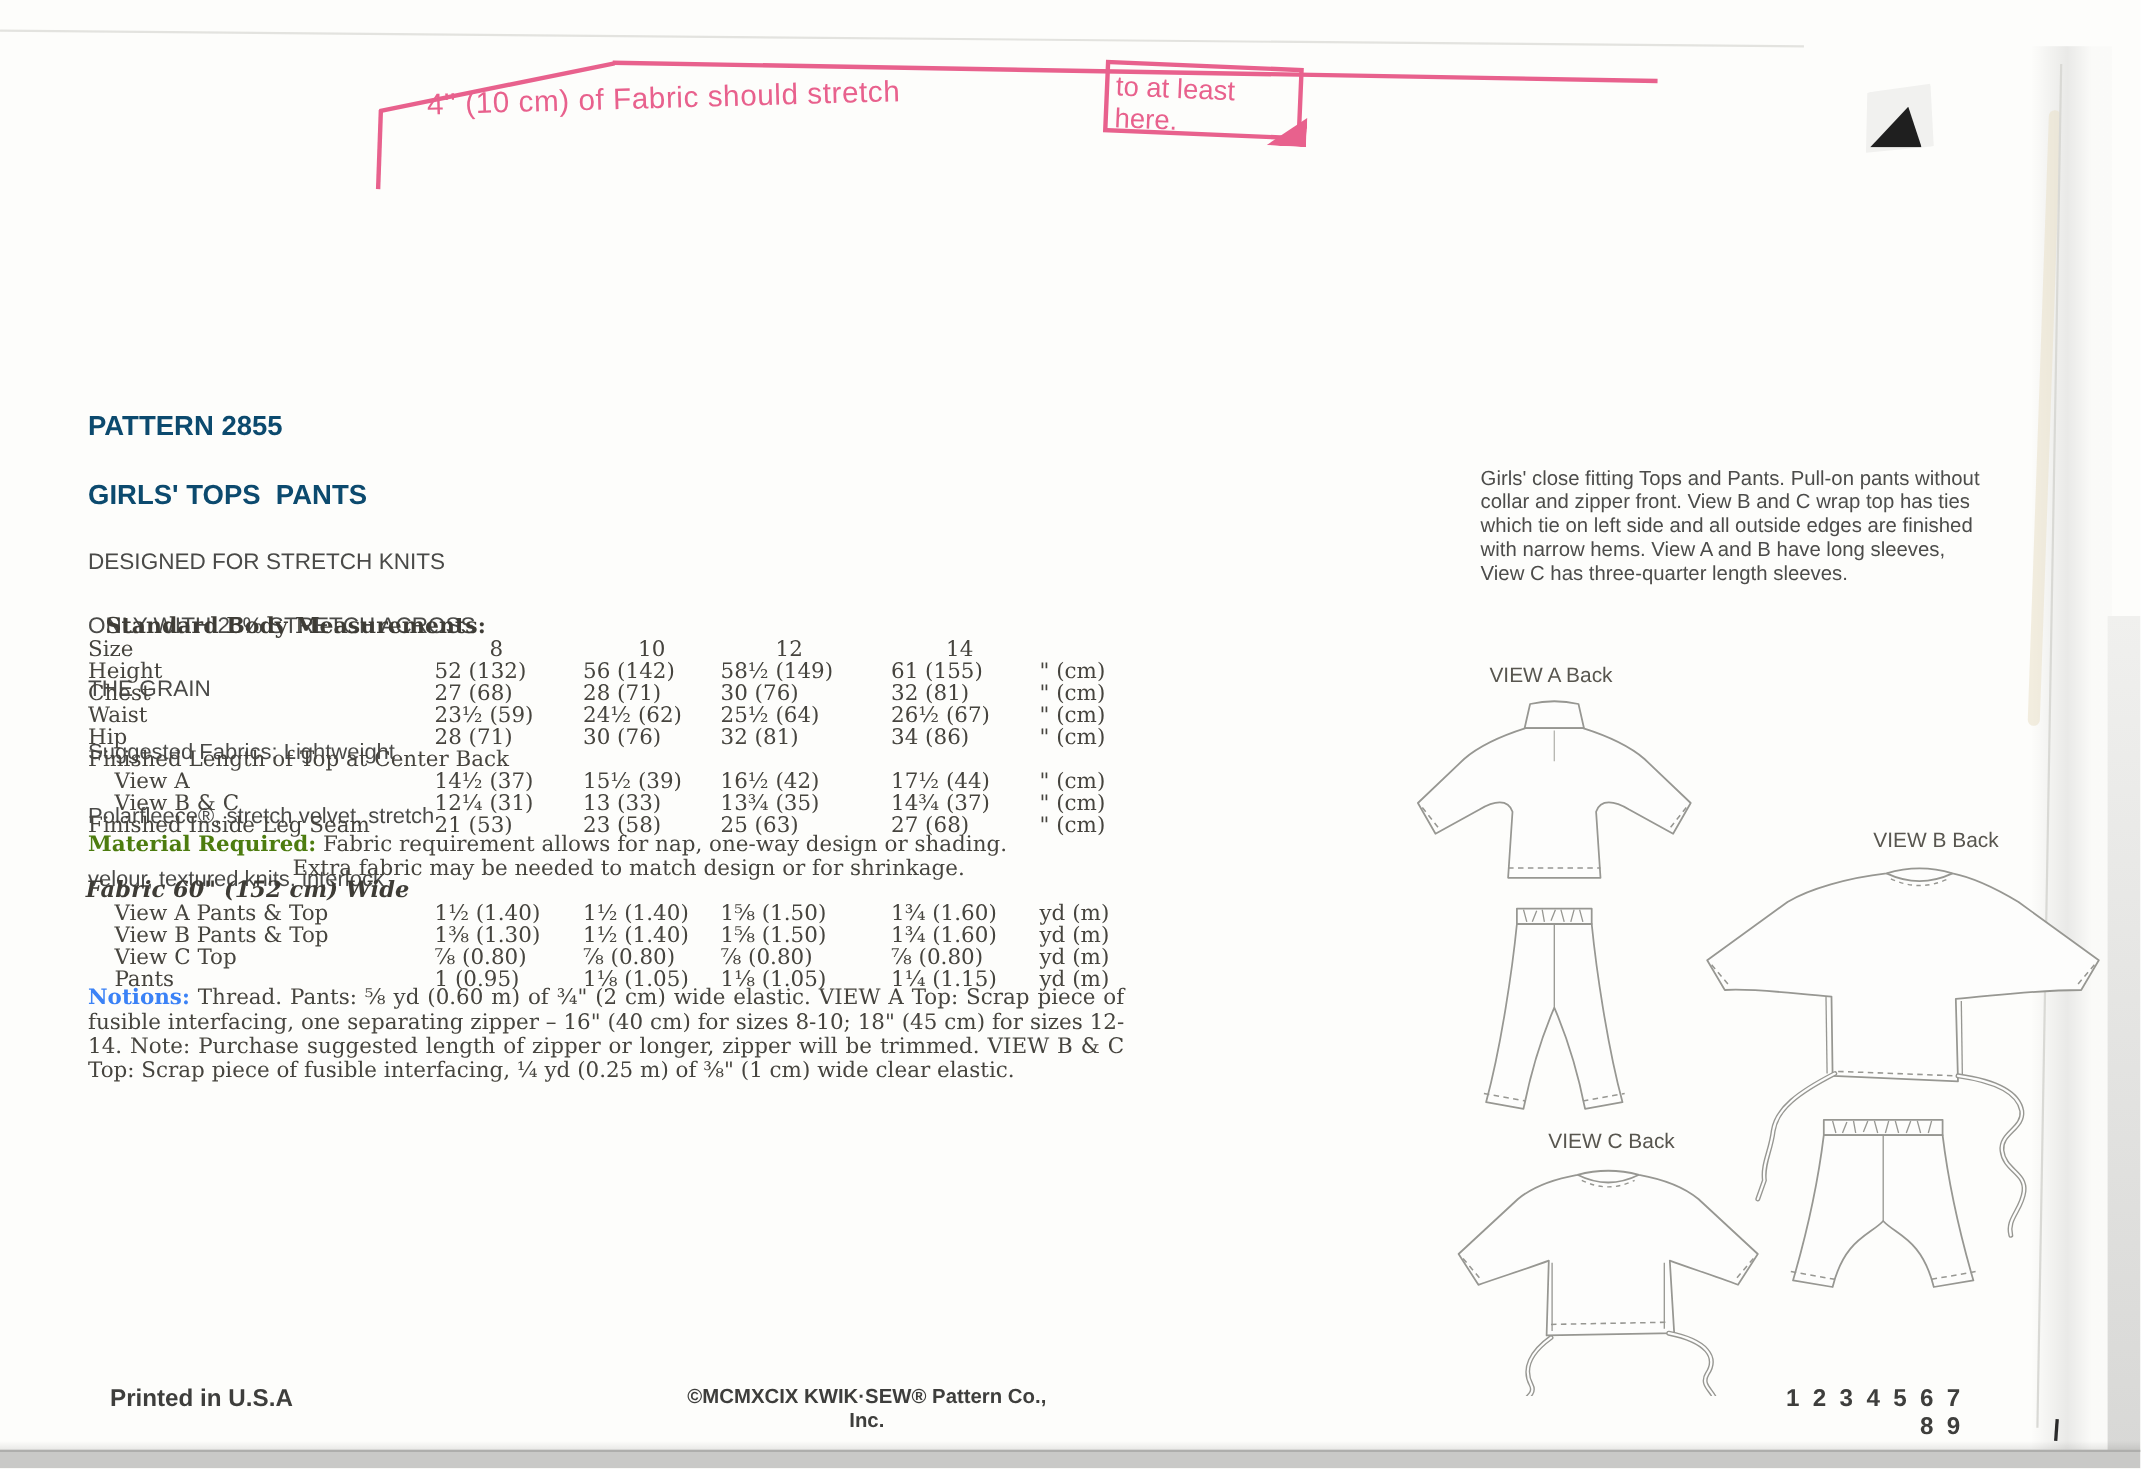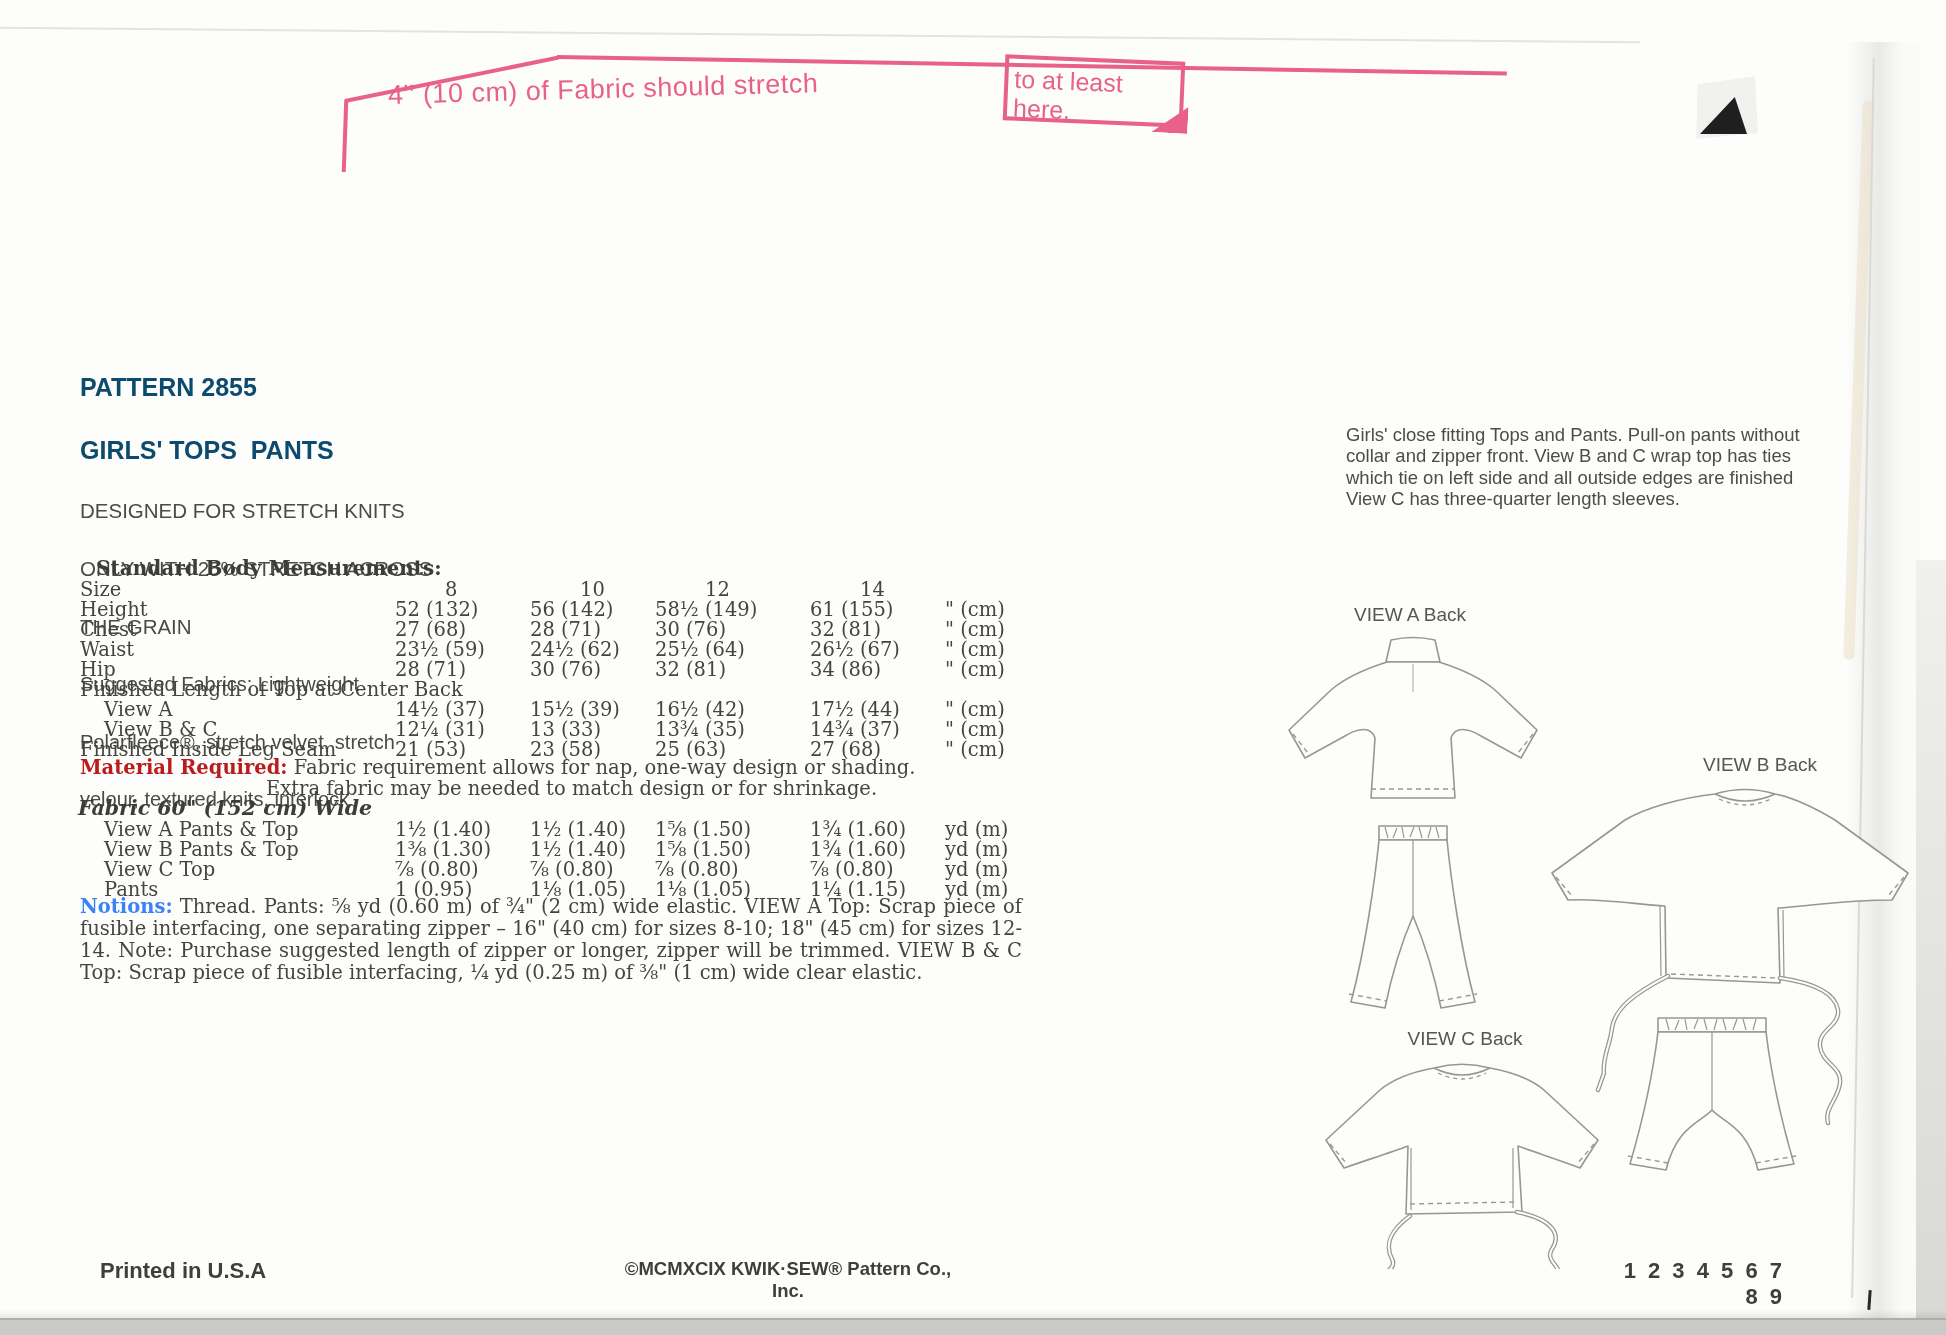--- a/index.html
+++ b/index.html
@@ -48,21 +48,21 @@
   
   .serif{font-family:"DejaVu Serif","Liberation Serif",serif;color:#46443e;}
   .mtable{position:absolute;left:80px;top:556px;width:950px;font-size:19.5px;}
   .mhead{font-weight:bold;font-size:20px;height:24px;color:#3e3c36;margin-left:16px;}
   .mrow{display:grid;grid-template-columns:315px 135px 125px 155px 135px 85px;height:20px;line-height:20px;}
   .mrow .sz{padding-left:50px;}
   .ind{padding-left:24px;}
   .mspan{height:20px;line-height:20px;}
 
   .material{position:absolute;left:80px;top:757px;width:960px;font-size:19.5px;line-height:21px;}
-  .material b{color:#b91c1c;}
+  .material b{color:#4d7c0f;}
   .material .l2{padding-left:186px;}
 
   .fabhead{position:absolute;left:78px;top:796px;font-weight:bold;font-style:italic;font-size:20.5px;color:#3e3c36;}
   .ftable{position:absolute;left:80px;top:820px;width:950px;font-size:19.5px;}
 
   .notions{position:absolute;left:80px;top:896px;width:942px;font-size:19.5px;line-height:22px;text-align:justify;}
   .notions b{color:#3b82f6;}
 
   
   .vlabel{position:absolute;width:240px;text-align:center;font-size:19px;color:#58564f;}
@@ -108,20 +108,21 @@
     <div class="h2">THE GRAIN</div>
     <div class="h3">Suggested Fabrics: Lightweight</div>
     <div class="h3">Polarfleece®, stretch velvet, stretch</div>
     <div class="h3">velour, textured knits, interlock</div>
   </div>
 
   <div class="desc">
     <div>Girls' close fitting Tops and Pants. Pull-on pants without</div>
     <div>collar and zipper front. View B and C wrap top has ties</div>
     <div>which tie on left side and all outside edges are finished</div>
+    <div>with narrow hems. View A and B have long sleeves,</div>
     <div>View C has three-quarter length sleeves.</div>
   </div>
 
   <div class="mtable serif">
     <div class="mhead">Standard Body Measurements:</div>
     <div class="mrow">
       <div>Size</div>
       <div class="sz">8</div>
       <div class="sz">10</div>
       <div class="sz">12</div>

